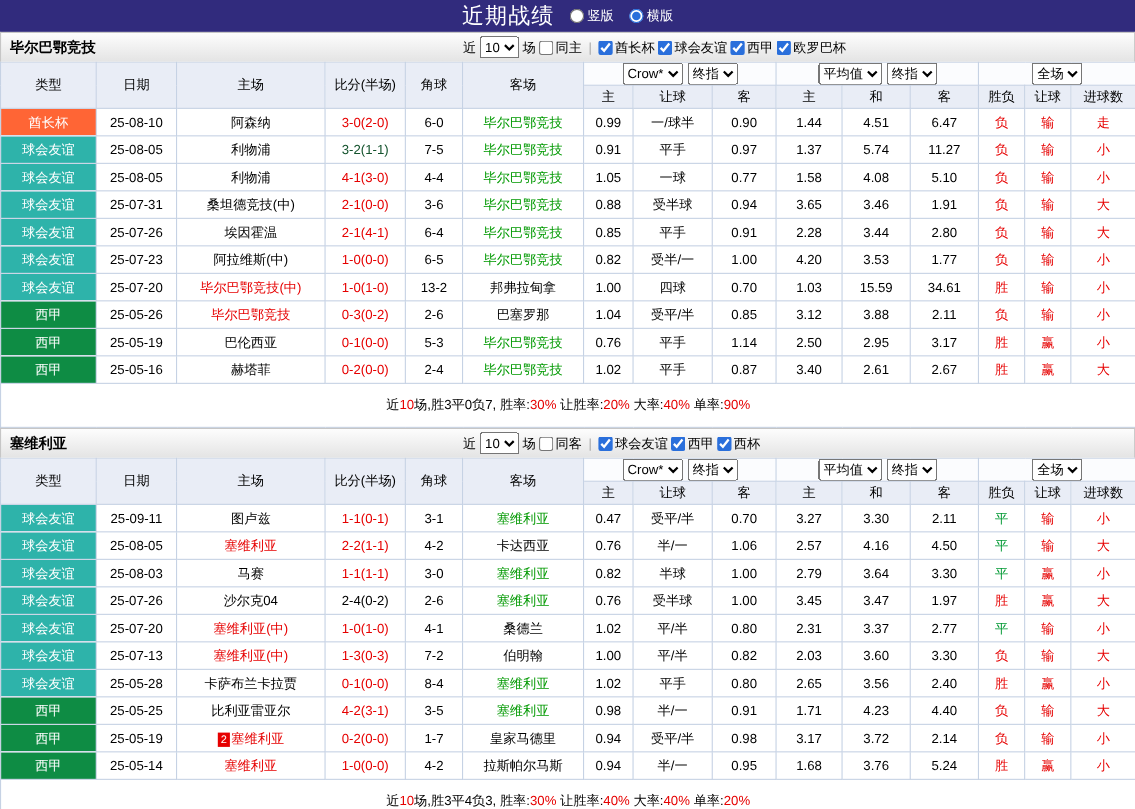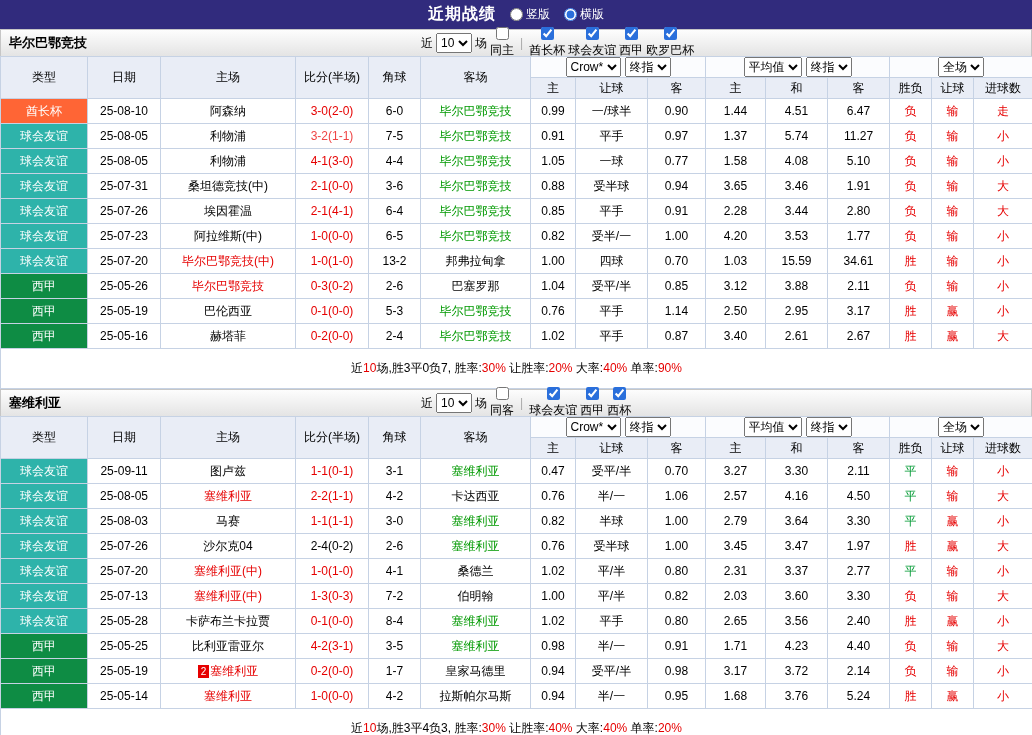--- a/index.html
+++ b/index.html
@@ -10,35 +10,35 @@
     font-size:12px;
     color:#000;
     background:#fff;
   }
   
   .topbar {
     height:29px;
     display:flex; align-items:center; justify-content:center; gap:14px;
     color:#fff;
   }
-  .topbar .title { font-weight:bold; font-size:16px; letter-spacing:1px; }
+  .topbar .title { font-weight:normal; font-size:20px; letter-spacing:1px; }
   .topbar label { display:flex; align-items:center; gap:3px; cursor:pointer; font-size:12px; }
   input[type=radio], input[type=checkbox] { accent-color:#2a6fdb; margin:0; width:13px; height:13px; }
 
   
   .section-bar {
     position:relative; height:27px;
     background:linear-gradient(#fdfdfd,#e4e4e4);
     border:1px solid #c6c6c6; border-bottom:none;
     display:flex; align-items:center;
   }
   .team-name { font-weight:bold; font-size:13px; padding-left:8px; }
   .filters { position:absolute; left:420px; display:flex; align-items:center; gap:3px; white-space:nowrap; }
   .filters select { font-size:12px; height:20px; }
-  .filters label { display:flex; align-items:center; gap:2px; cursor:pointer;flex-direction:column; }
+  .filters label { display:flex; align-items:center; gap:2px; cursor:pointer; }
   .filters .divider { color:#aaa; margin:0 3px; }
 
   
   table.results { width:1032px; border-collapse:collapse; table-layout:fixed; border:1px solid #b9c6da; }
   table.results th, table.results td {
     border:1px solid #c6d2e4;
     text-align:center;
     padding:0 2px;
     overflow:hidden;
     white-space:nowrap;
@@ -155,21 +155,21 @@
             <td>4.51</td>
             <td>6.47</td>
             <td style="color: rgb(230, 0, 0);">负</td>
             <td style="color: rgb(230, 0, 0);">输</td>
             <td style="color: rgb(230, 0, 0);">走</td>
           </tr>
           <tr class="match-row">
             <td class="type-cell" style="background: rgb(46, 179, 170);">球会友谊</td>
             <td>25-08-05</td>
             <td><span>利物浦</span></td>
-            <td style="color: #ef4444;">3-2(1-1)</td>
+            <td style="color: #14532d;">3-2(1-1)</td>
             <td>7-5</td>
             <td><span style="color: rgb(0, 153, 0);">毕尔巴鄂竞技</span></td>
             <td>0.91</td>
             <td>平手</td>
             <td>0.97</td>
             <td>1.37</td>
             <td>5.74</td>
             <td>11.27</td>
             <td style="color: rgb(230, 0, 0);">负</td>
             <td style="color: rgb(230, 0, 0);">输</td>

